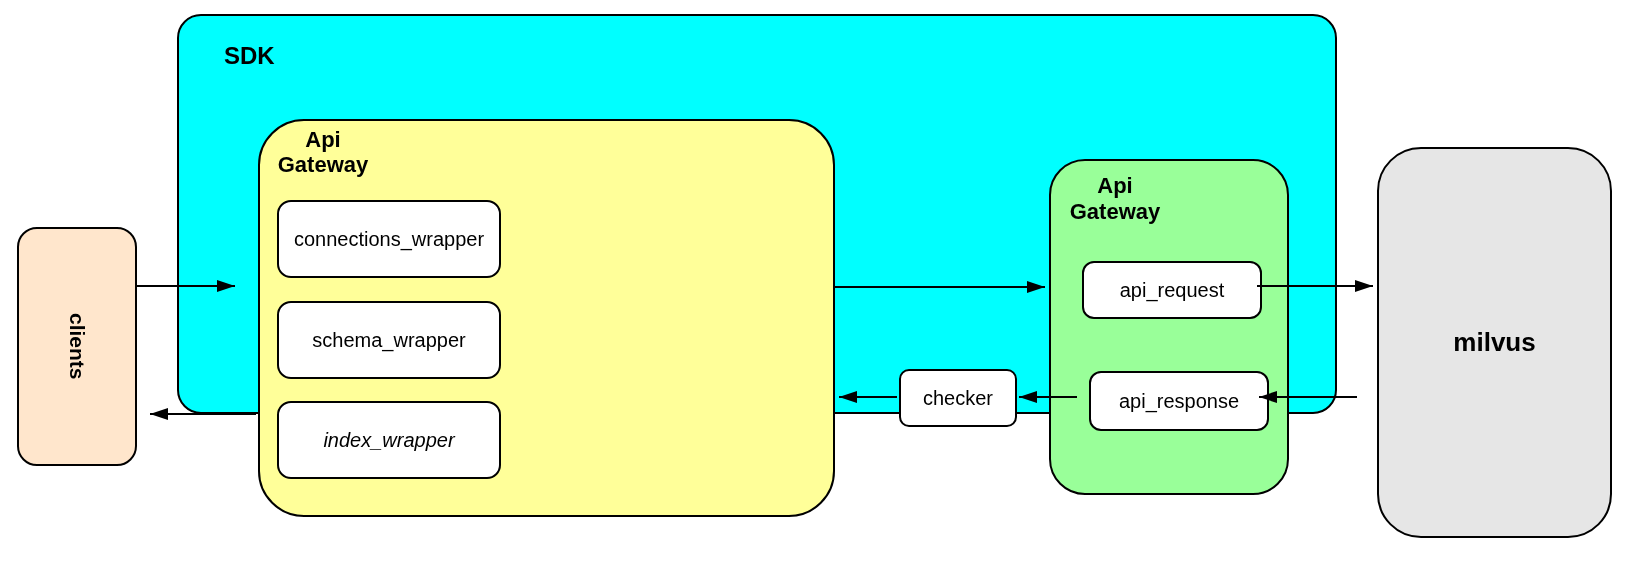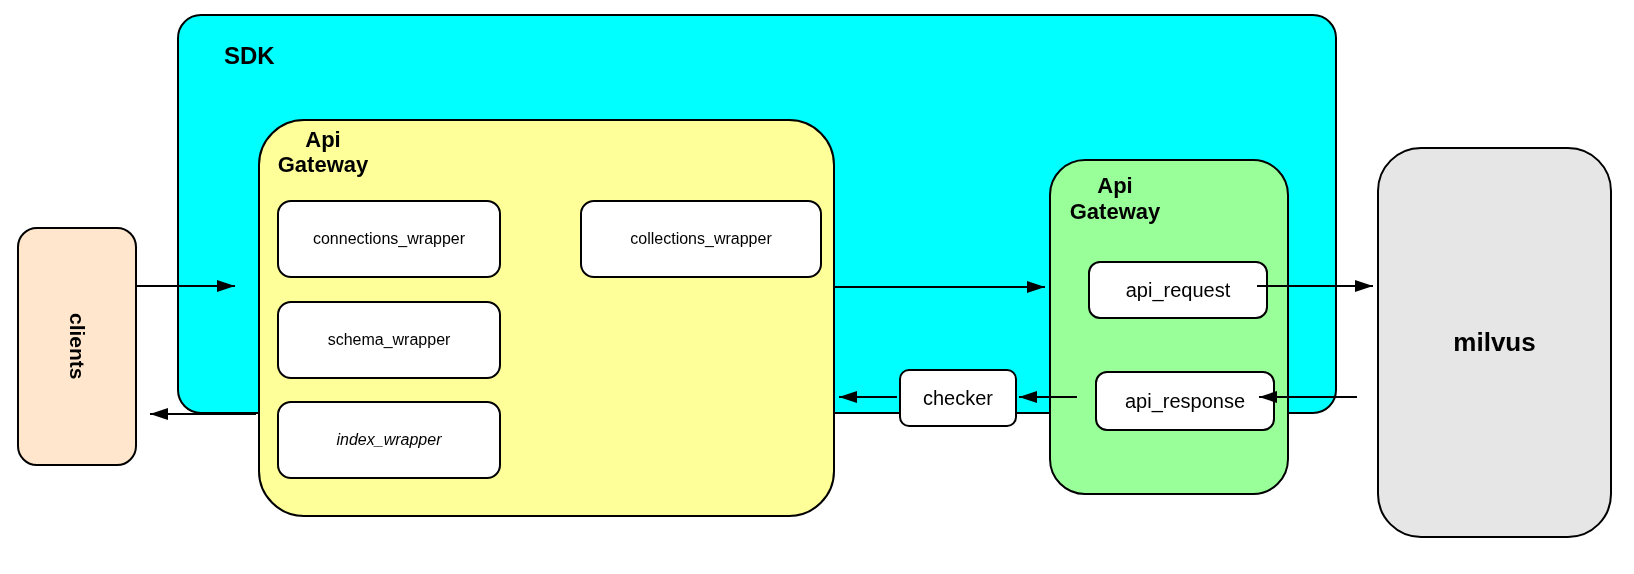--- a/index.html
+++ b/index.html
@@ -49,21 +49,21 @@
     font-weight: bold; font-size: 22px; line-height: 25px;
     text-align: center;
   }
   .module {
     position: absolute; height: 78px;
     background: var(--module-fill, #FFFFFF);
     border: 2px solid var(--stroke, #000);
     border-radius: 14px;
     box-sizing: border-box;
     display: flex; align-items: center; justify-content: center;
-    font-size: 16px;
+    font-size: 20px;
   }
   .m-c1 { left: 17px;  width: 224px; }
   .m-c2 { left: 320px; width: 242px; }
   .m-r1 { top: 79px; }
   .m-r2 { top: 180px; }
   .m-r3 { top: 280px; font-style: italic; }
   
   .checker {
     left: 720px; top: 353px; width: 118px; height: 58px;
     background: var(--module-fill, #FFFFFF);
@@ -85,22 +85,22 @@
   }
   .gw-box {
     position: absolute;
     background: var(--module-fill, #FFFFFF);
     border: 2px solid var(--stroke, #000);
     border-radius: 12px;
     box-sizing: border-box;
     display: flex; align-items: center; justify-content: center;
     font-size: 20px;
   }
-  .api-request  { left: 37px; top: 100px; width: 180px; height: 58px; }
-  .api-response { left: 44px; top: 210px; width: 180px; height: 60px; }
+  .api-request  { left: 31px; top: 100px; width: 180px; height: 58px; }
+  .api-response { left: 38px; top: 210px; width: 180px; height: 60px; }
   
   .milvus {
     left: 1377px; top: 147px; width: 235px; height: 391px;
     background: var(--milvus-fill, #E6E6E6);
     border-radius: 44px;
     display: flex; align-items: center; justify-content: center;
     font-weight: bold; font-size: 26px;
   }
   
   .arrows {
@@ -121,21 +121,20 @@
 
   <div class="node sdk">
     <div class="sdk-title">SDK</div>
 
     <div class="node api-wrapper">
       <div class="wrapper-title">
         <div>Api</div>
         <div>Gateway</div>
       </div>
       <div class="module m-c1 m-r1">connections_wrapper</div>
-      <div class="module m-c2 m-r1">collections_wrapper</div>
       <div class="module m-c1 m-r2">schema_wrapper</div>
       <div class="module m-c1 m-r3">index_wrapper</div>
     </div>
 
     <div class="node checker">checker</div>
 
     <div class="node api-gateway">
       <div class="gateway-title">
         <div>Api</div>
         <div>Gateway</div>

